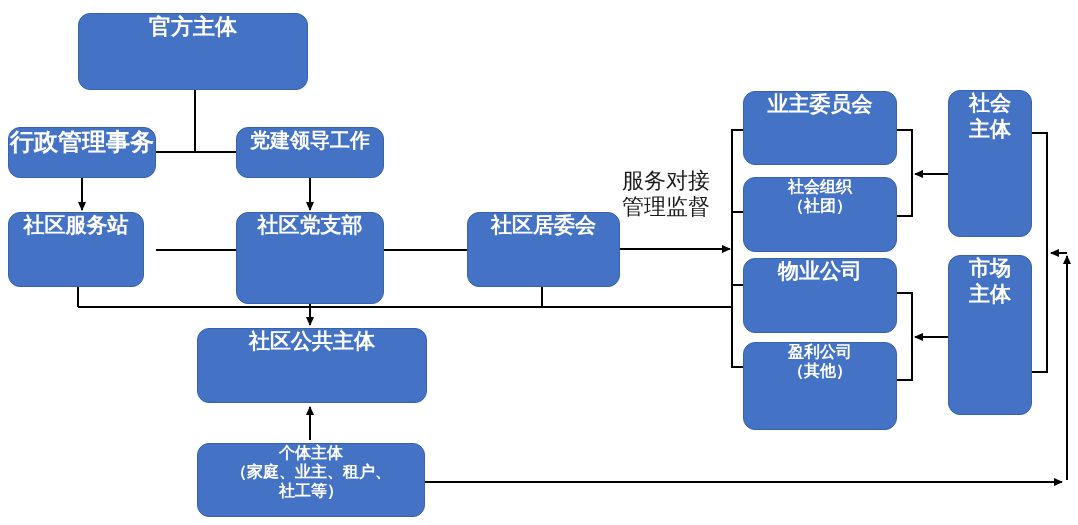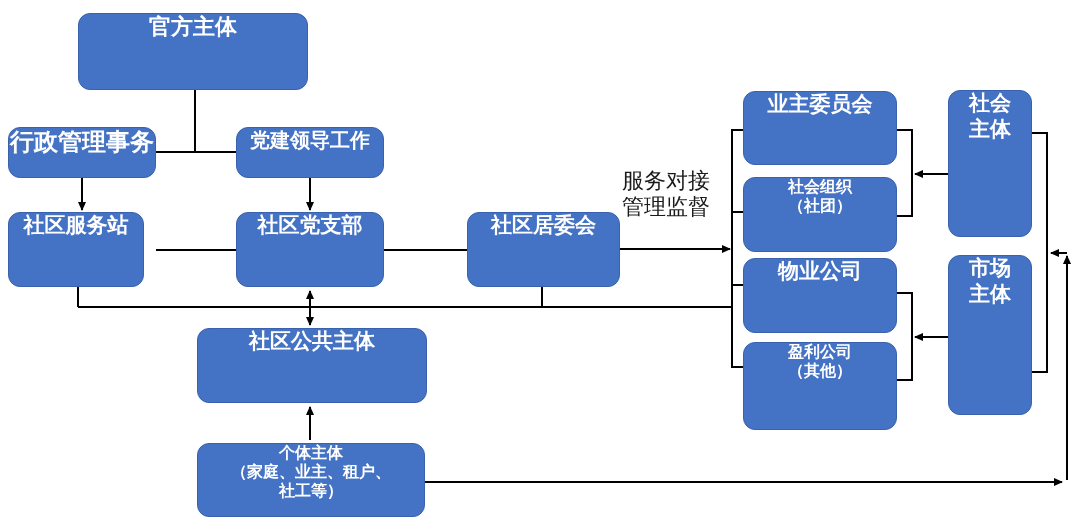--- a/index.html
+++ b/index.html
@@ -95,21 +95,21 @@
   </div>
 
   <div class="node" style="left:236px;top:127px;width:148px;height:51px;font-size:20px">
     <span class="ln">党建领导工作</span>
   </div>
 
   <div class="node" style="left:8px;top:212px;width:136px;height:75px">
     <span class="ln">社区服务站</span>
   </div>
 
-  <div class="node" style="left:236px;top:212px;width:148px;height:75px">
+  <div class="node" style="left:236px;top:212px;width:148px;height:92px">
     <span class="ln">社区党支部</span>
   </div>
 
   <div class="node" style="left:467px;top:212px;width:153px;height:75px">
     <span class="ln">社区居委会</span>
   </div>
 
   <div class="node" style="left:743px;top:91px;width:154px;height:74px">
     <span class="ln">业主委员会</span>
   </div>

